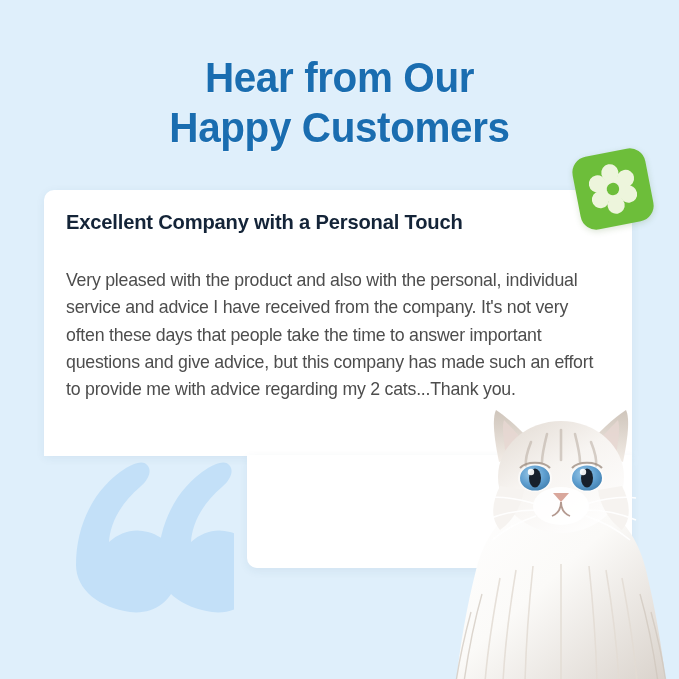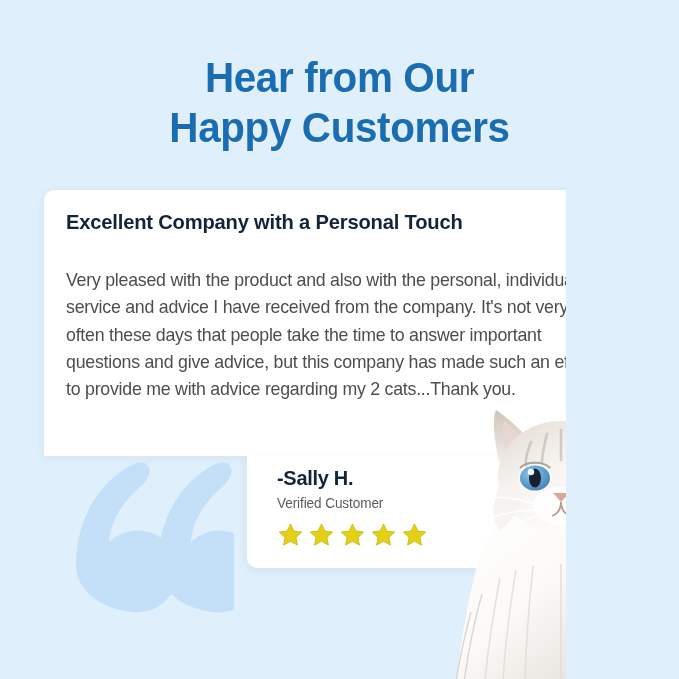--- a/index.html
+++ b/index.html
@@ -3,21 +3,21 @@
 <meta charset="utf-8">
 <style>
   html,body{margin:0;padding:0;}
   body{
     width:679px;height:679px;
     background:#dfeffb;
     font-family:"Liberation Sans", sans-serif;
     overflow:hidden;
     position:relative;
   }
-  #stage{position:absolute;inset:0;width:566px;height:679px;overflow:hidden;}
+  #stage{position:absolute;inset:0;width:679px;height:679px;overflow:hidden;}
 
   
   .heading{
     position:absolute;left:0;top:52px;width:679px;
     text-align:center;
     color:#1a6db0;
     font-weight:700;
     font-size:43px;
     line-height:50px;
     letter-spacing:-0.4px;
@@ -161,41 +161,20 @@
   <div class="card-main"></div>
 
   <div class="review-title">Excellent Company with a Personal Touch</div>
 
   <div class="review-body">
     <p>Very pleased with the product and also with the personal, individual service and advice I have received from the company. It's not very often these days that people take the time to answer important questions and give advice, but this company has made such an effort to provide me with advice regarding my 2 cats...Thank you.</p>
   </div>
 
   <div class="card-attr"></div>
 
-  <div class="attr">
-    <div class="attr-name">-Sally H.</div>
-    <div class="attr-sub">Verified Customer</div>
-    <div class="stars">
-      <svg width="27" height="26" viewBox="0 0 24 24">
-          <path fill="#e5d016" stroke="#c9b60f" stroke-width="0.8" stroke-linejoin="round" d="M12 1.8 15.1 8.4 22.3 9.3 17 14.2 18.4 21.3 12 17.8 5.6 21.3 7 14.2 1.7 9.3 8.9 8.4 Z"></path>
-        </svg>
-      <svg width="27" height="26" viewBox="0 0 24 24">
-          <path fill="#e5d016" stroke="#c9b60f" stroke-width="0.8" stroke-linejoin="round" d="M12 1.8 15.1 8.4 22.3 9.3 17 14.2 18.4 21.3 12 17.8 5.6 21.3 7 14.2 1.7 9.3 8.9 8.4 Z"></path>
-        </svg>
-      <svg width="27" height="26" viewBox="0 0 24 24">
-          <path fill="#e5d016" stroke="#c9b60f" stroke-width="0.8" stroke-linejoin="round" d="M12 1.8 15.1 8.4 22.3 9.3 17 14.2 18.4 21.3 12 17.8 5.6 21.3 7 14.2 1.7 9.3 8.9 8.4 Z"></path>
-        </svg>
-      <svg width="27" height="26" viewBox="0 0 24 24">
-          <path fill="#e5d016" stroke="#c9b60f" stroke-width="0.8" stroke-linejoin="round" d="M12 1.8 15.1 8.4 22.3 9.3 17 14.2 18.4 21.3 12 17.8 5.6 21.3 7 14.2 1.7 9.3 8.9 8.4 Z"></path>
-        </svg>
-      <svg width="27" height="26" viewBox="0 0 24 24">
-          <path fill="#e5d016" stroke="#c9b60f" stroke-width="0.8" stroke-linejoin="round" d="M12 1.8 15.1 8.4 22.3 9.3 17 14.2 18.4 21.3 12 17.8 5.6 21.3 7 14.2 1.7 9.3 8.9 8.4 Z"></path>
-        </svg>
-    </div>
-  </div>
 
   <div class="badge">
     <div class="plate"></div>
     <svg width="52" height="52" viewBox="0 0 52 52">
       <g fill="#edf5dc">
         <circle cx="26" cy="9.5" r="8.6"></circle>
         <circle cx="40.3" cy="18" r="8.6"></circle>
         <circle cx="40.3" cy="34" r="8.6"></circle>
         <circle cx="26" cy="42.5" r="8.6"></circle>
         <circle cx="11.7" cy="34" r="8.6"></circle>

